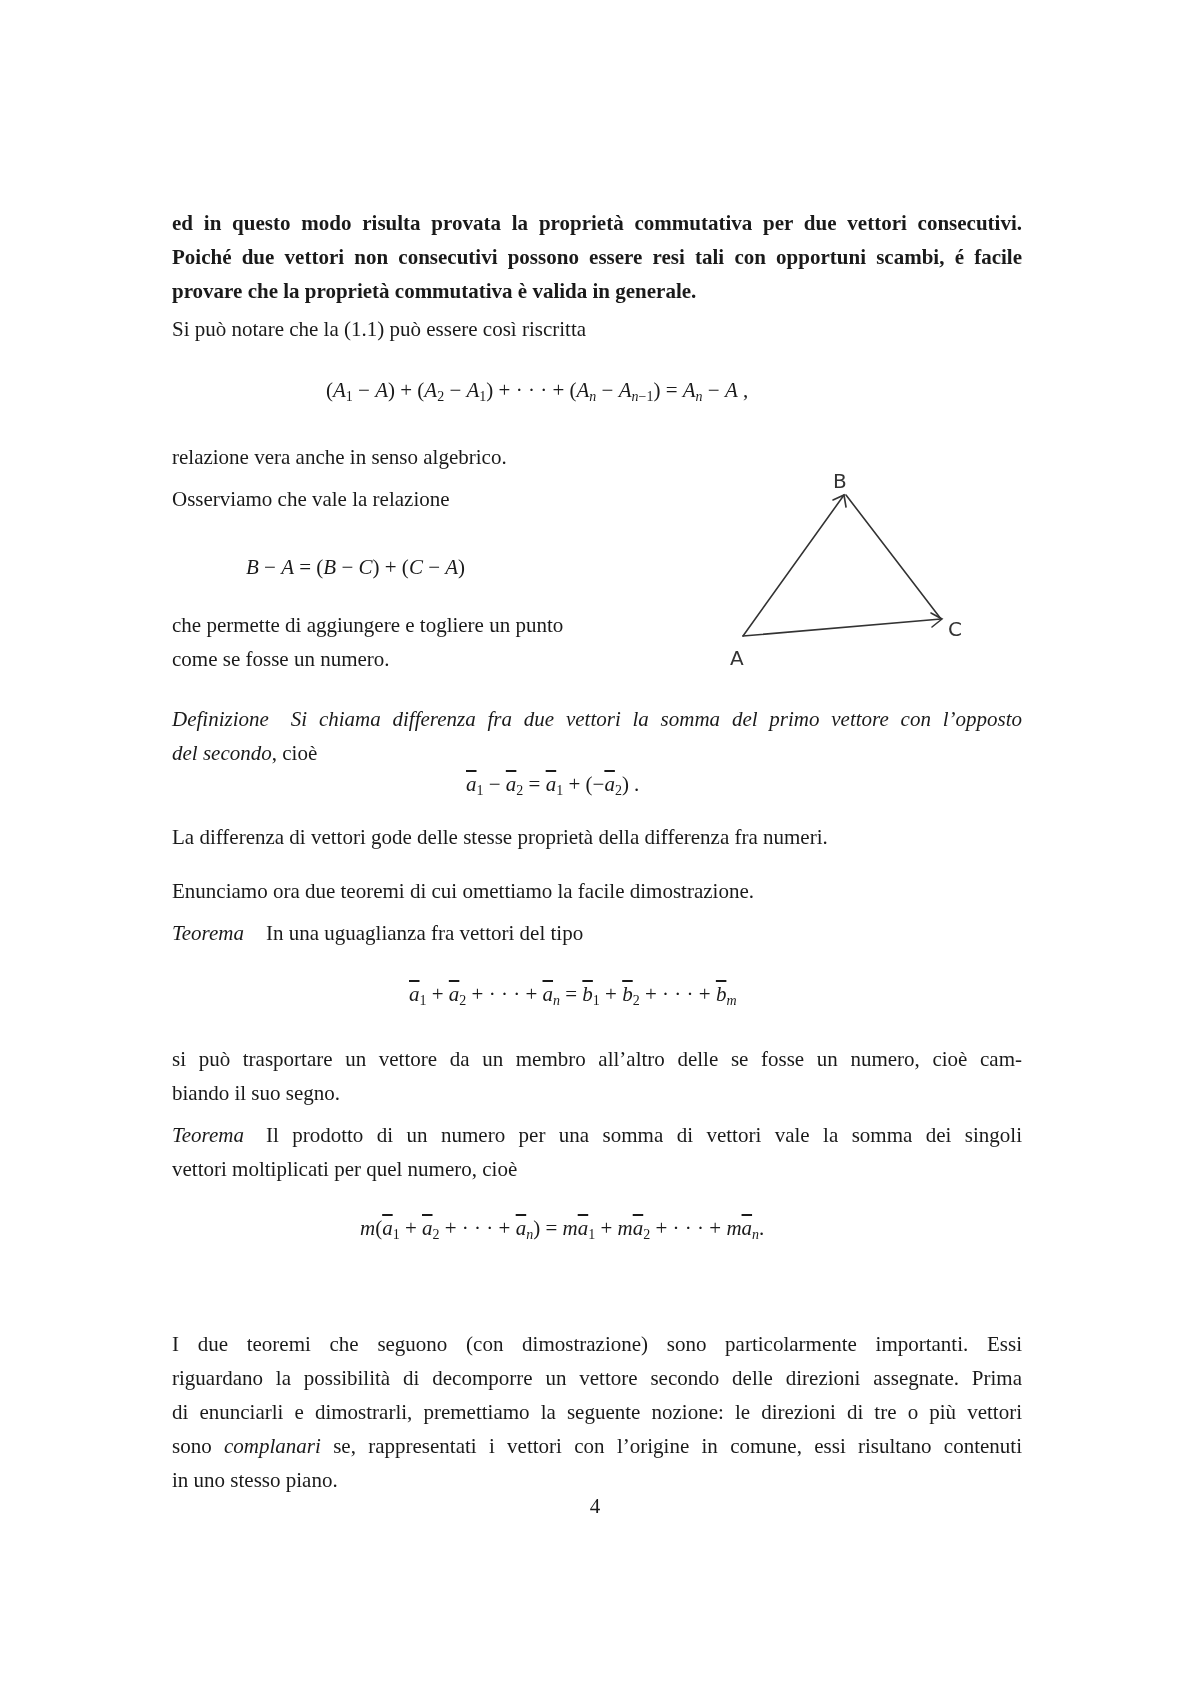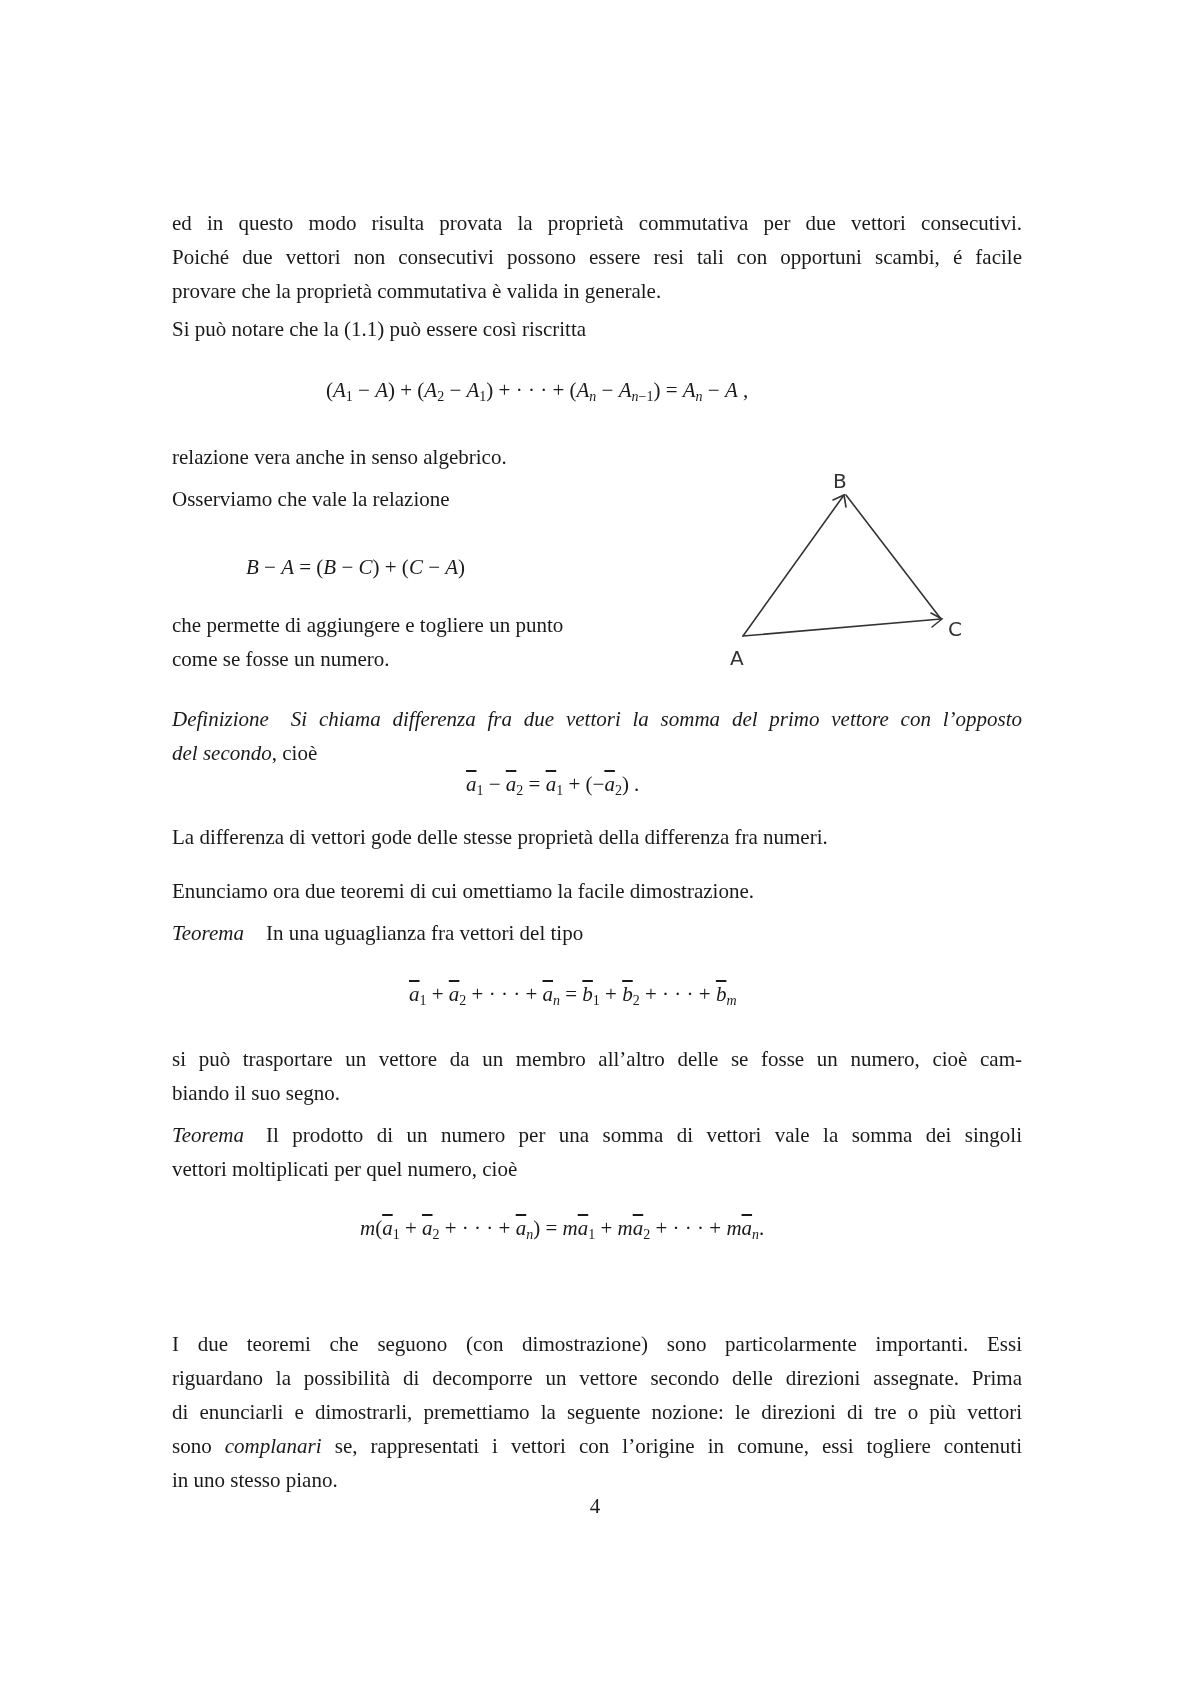--- a/index.html
+++ b/index.html
@@ -16,21 +16,21 @@
   .lab { font-style:italic; margin-right:22px; }
   .it { font-style:italic; }
   .fig { position:absolute; left:700px; top:470px; width:280px; height:200px; }
   .pagenum { position:absolute; left:0; width:1190px; top:1494px; text-align:center; font-family:"Liberation Serif", serif; font-size:21px; }
 </style>
 </head>
 <body>
 
 <div class="page">
 
-  <div class="txt just" style="top:206px;">
+  <div class="txt just" style="top:206px;font-weight:bold;">
     <div>ed in questo modo risulta provata la proprietà commutativa per due vettori consecutivi.</div>
     <div>Poiché due vettori non consecutivi possono essere resi tali con opportuni scambi, é facile</div>
     <div class="last">provare che la proprietà commutativa è valida in generale.</div>
   </div>
 
   <div class="txt" style="top:312px;">Si può notare che la (1.1) può essere così riscritta</div>
 
   <div class="eq" style="left:326px; top:378px;text-align:right;">
     (<i>A</i><sub>1</sub> − <i>A</i>) + (<i>A</i><sub>2</sub> − <i>A</i><sub>1</sub>) + · · · + (<i>A<sub>n</sub></i> − <i>A</i><sub><i>n</i>−1</sub>) = <i>A<sub>n</sub></i> − <i>A</i> ,
   </div>
@@ -95,18 +95,18 @@
   </div>
 
   <div class="eq" style="left:360px; top:1216px;">
     <i>m</i>(<span class="ov">a</span><sub>1</sub> + <span class="ov">a</span><sub>2</sub> + · · · + <span class="ov">a</span><sub><i>n</i></sub>) = <i>m</i><span class="ov">a</span><sub>1</sub> + <i>m</i><span class="ov">a</span><sub>2</sub> + · · · + <i>m</i><span class="ov">a</span><sub><i>n</i></sub>.
   </div>
 
   <div class="txt just" style="top:1290px;margin-top:37px;">
     <div>I due teoremi che seguono (con dimostrazione) sono particolarmente importanti. Essi</div>
     <div>riguardano la possibilità di decomporre un vettore secondo delle direzioni assegnate. Prima</div>
     <div>di enunciarli e dimostrarli, premettiamo la seguente nozione: le direzioni di tre o più vettori</div>
-    <div><span>sono </span><span class="it">complanari</span><span> se, rappresentati i vettori con l’origine in comune, essi togliere contenuti</span></div>
+    <div><span>sono </span><span class="it">complanari</span><span> se, rappresentati i vettori con l’origine in comune, essi risultano contenuti</span></div>
     <div class="last">in uno stesso piano.</div>
   </div>
 
   <div class="pagenum">4</div>
 </div>
 
 </body></html>

